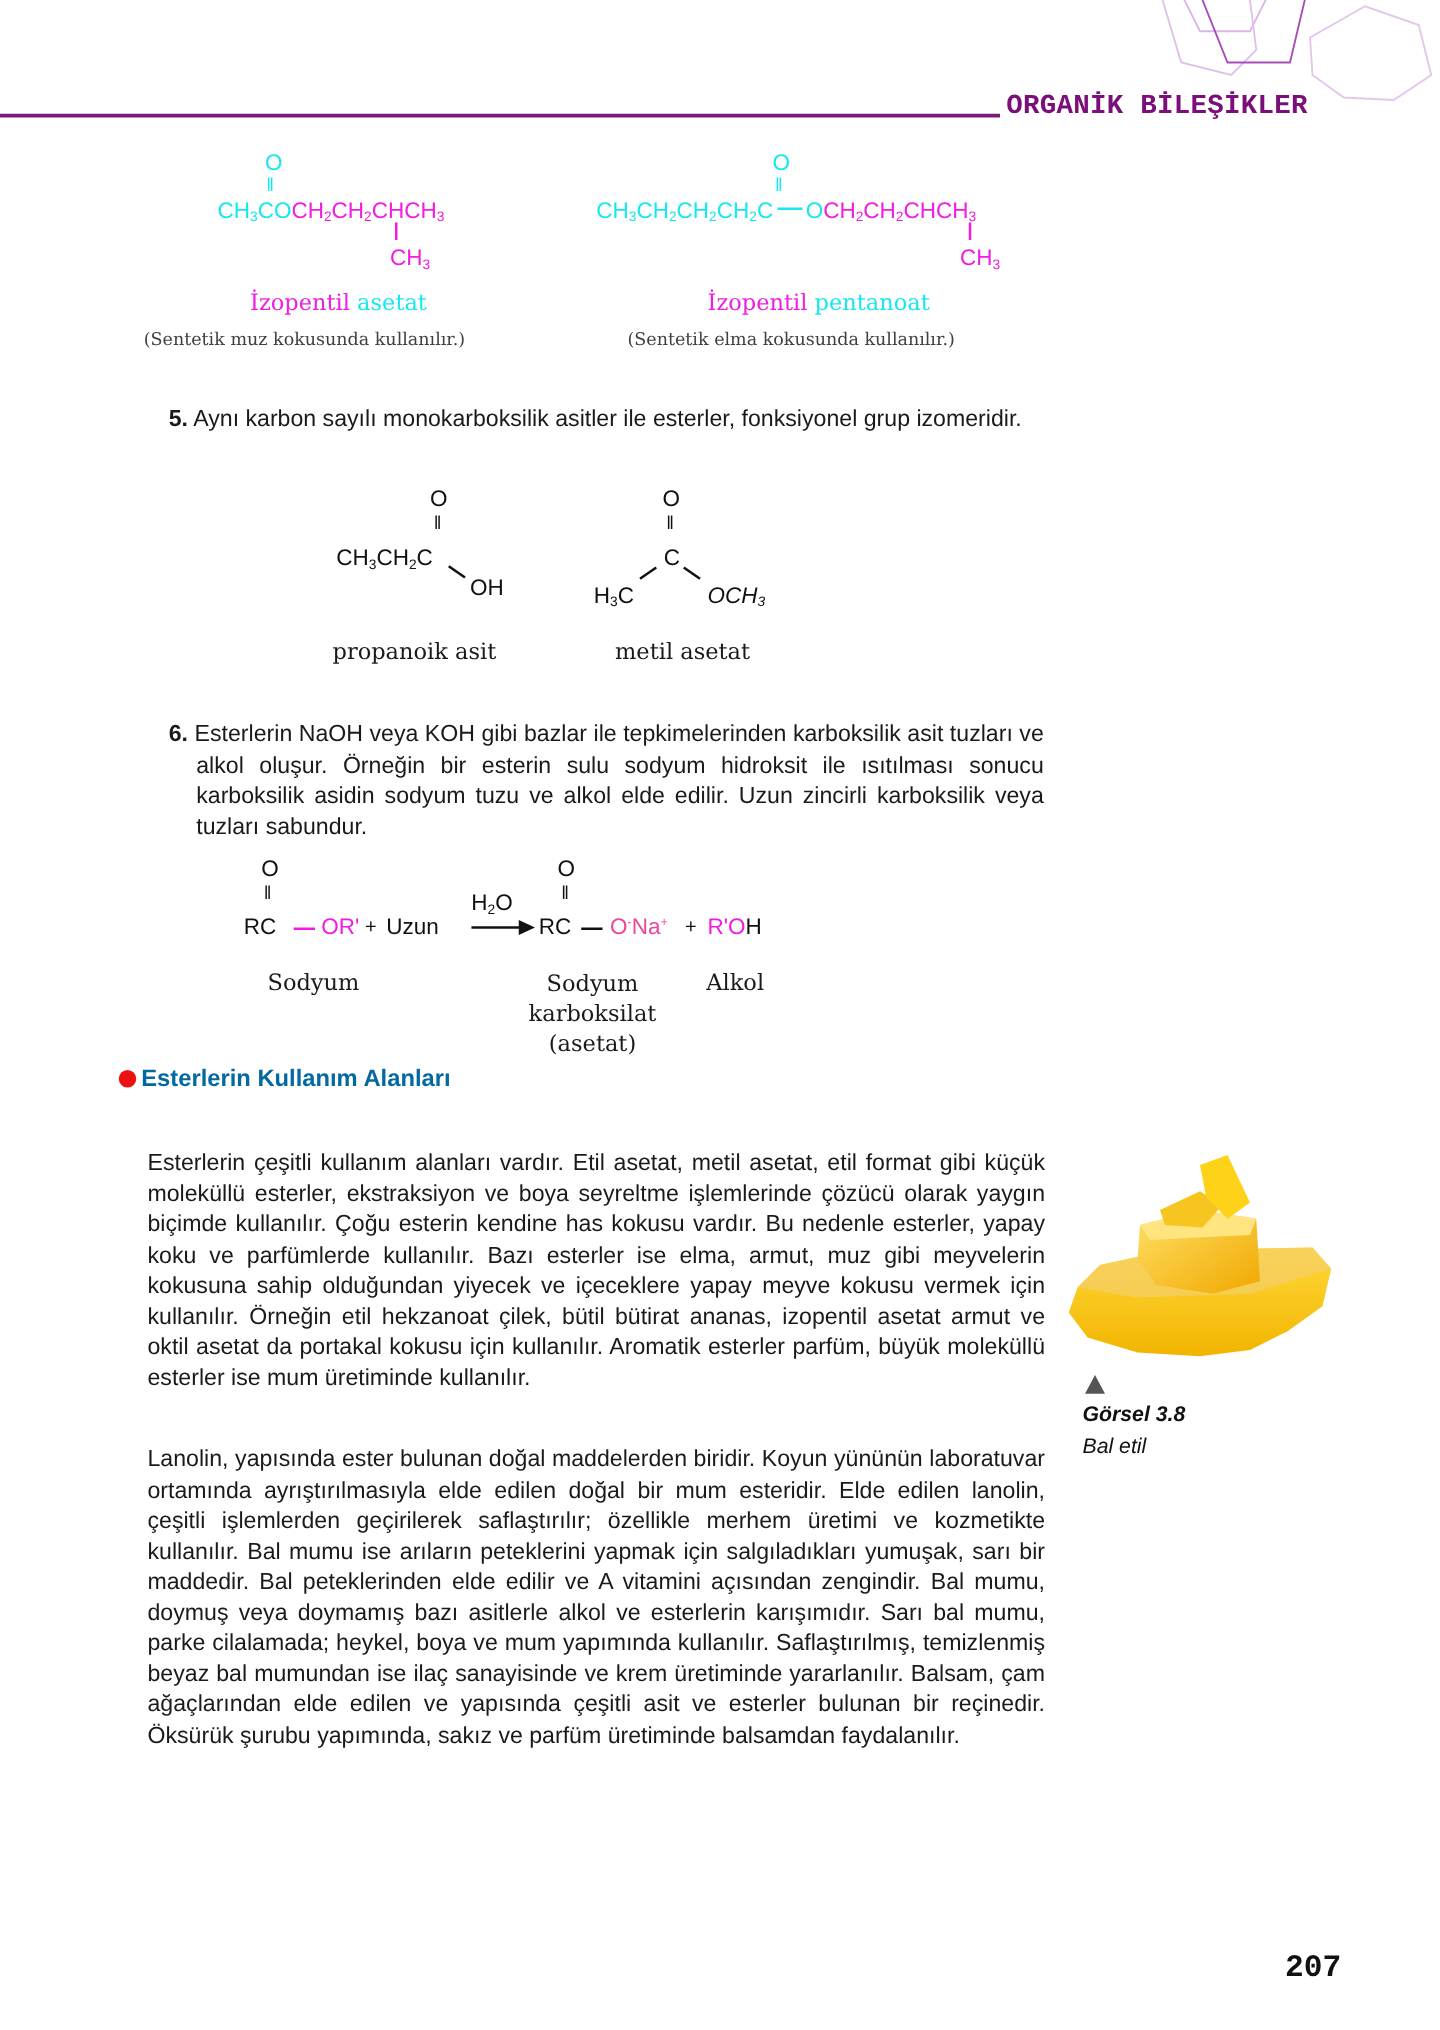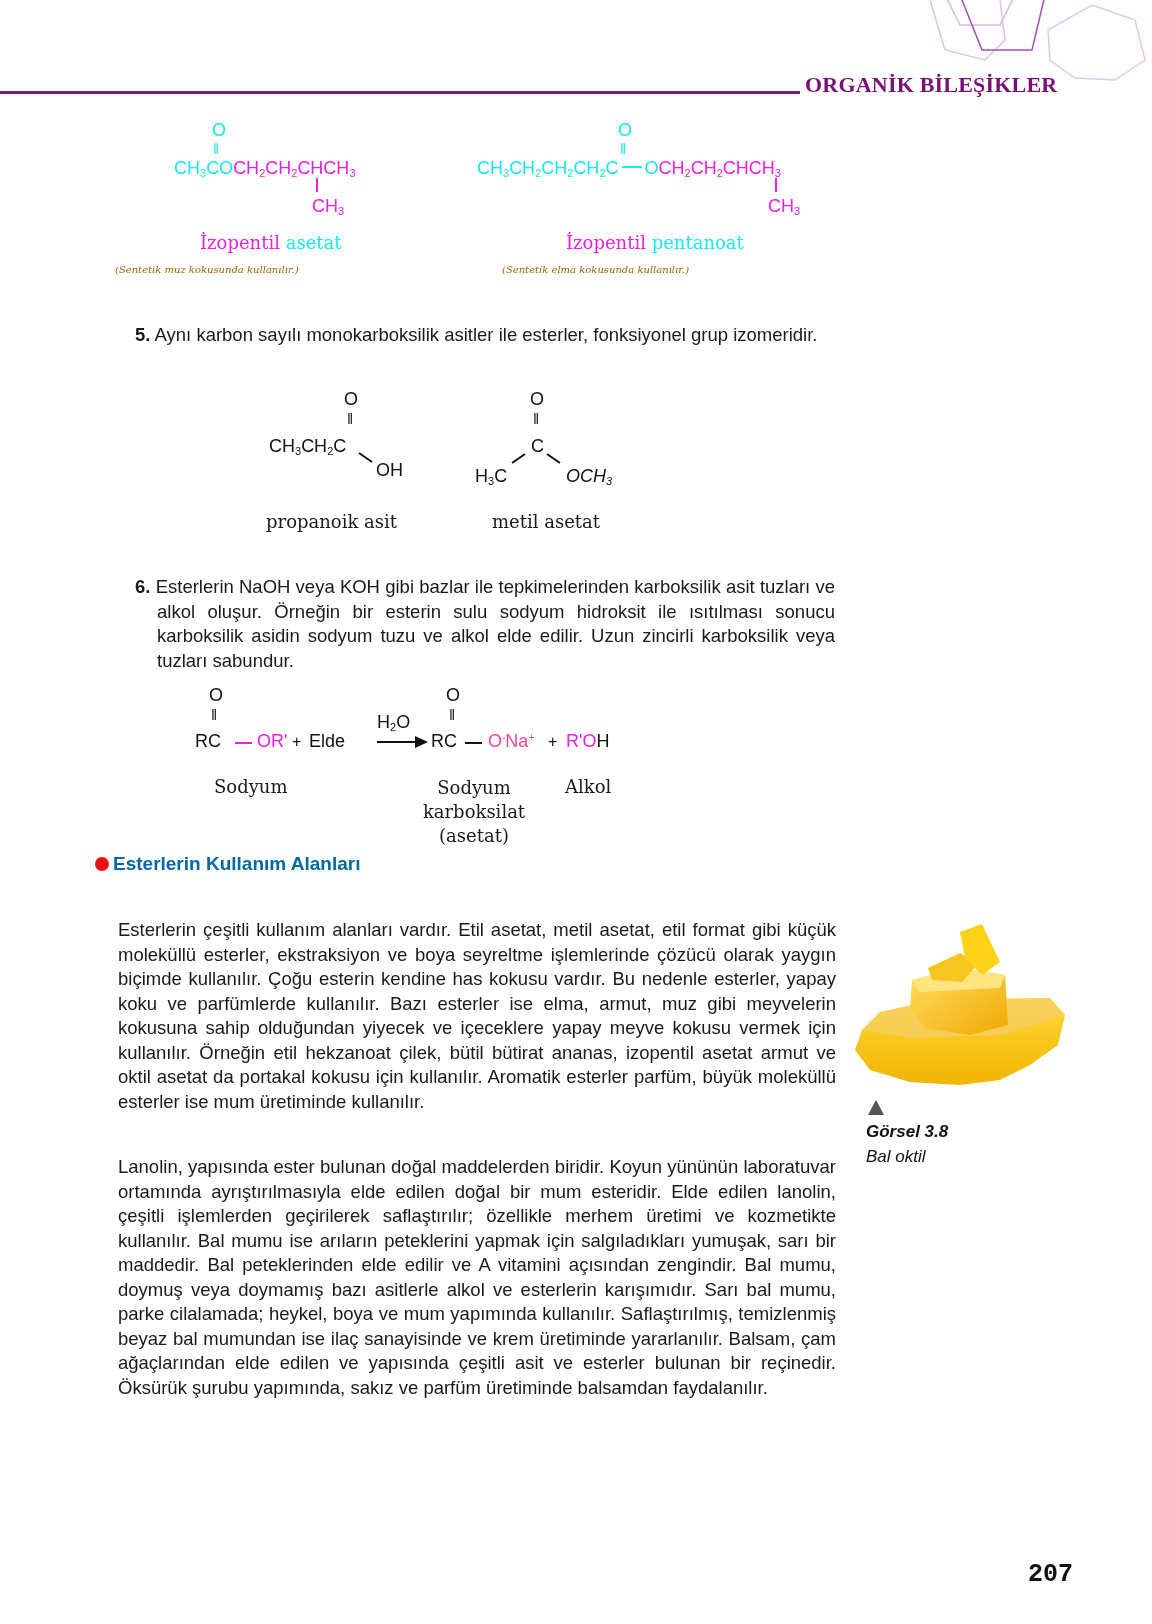--- a/index.html
+++ b/index.html
@@ -1,34 +1,34 @@
 <!DOCTYPE html>
 <html><head>
 <meta charset="utf-8">
 <style>
   html, body { margin: 0; padding: 0; background: #ffffff; }
   body { width: 1152px; height: 1624px; position: relative; overflow: hidden;
          font-family: "DejaVu Sans", sans-serif; color: #1a1a1a; }
   .abs { position: absolute; }
   .hex-deco { position: absolute; left: 920px; top: 0; width: 232px; height: 85px; }
   .header-rule { position: absolute; left: 0; top: 91px; width: 800px; height: 3px; background: #7a1a7a; }
-  .header-title { position: absolute; left: 805px; top: 72px; font-family: Liberation Serif, serif;
+  .header-title { position: absolute; left: 805px; top: 72px; font-family: Liberation Mono, monospace;
                   font-weight: bold; font-size: 22px; color: #7a0f7a; letter-spacing: 0.2px; }
 
   .chem { font-family: "Liberation Sans", sans-serif; position: absolute; white-space: nowrap; }
   .cyan { color: #17e8f0; }
   .mag { color: #f01ee0; }
   .chem sub { font-size: 11px; vertical-align: -3px; }
   .chem sup { font-size: 10px; vertical-align: 6px; }
   .f18 { font-size: 18px; }
   .bond-v { font-size: 15px; line-height: 1; }
 
   .serif { font-family: "DejaVu Serif", serif; position: absolute; white-space: nowrap; }
   .name-caption { font-size: 18px; }
-  .use-caption { font-size: 10px; color: #a16207; font-style: italic; }
+  .use-caption { font-size: 14px; color: #404040; }
 
   .body-text { font-family: "Liberation Sans Narrow", "Liberation Sans", sans-serif; font-size: 18.5px;
                line-height: 24.5px; color: #1a1a1a; position: absolute; text-align: justify; }
   .item-num { font-weight: bold; }
   .section-head { position: absolute; left: 95px; top: 853px; font-family: "Liberation Sans", sans-serif;
                   font-weight: bold; font-size: 19px; color: #0369a1; }
   .red-dot { display: inline-block; width: 14px; height: 14px; border-radius: 50%; background: #ee1111;
              margin-right: 4px; vertical-align: -1px; }
 
   .photo { position: absolute; left: 850px; top: 920px; width: 220px; height: 180px; }
@@ -114,21 +114,21 @@
   <span class="item-num">6.</span> <span>Esterlerin NaOH veya KOH gibi bazlar ile tepkimelerinden karboksilik asit tuzları ve alkol oluşur. Örneğin bir esterin sulu sodyum hidroksit ile ısıtılması sonucu karboksilik asidin sodyum tuzu ve alkol elde edilir. Uzun zincirli karboksilik veya tuzları sabundur.</span>
 </div>
 
 <div>
   <div class="chem f18" style="left:209px;top:685px;color:#111;">O</div>
   <div class="chem bond-v" style="left:211px;top:707px;color:#111;">ǁ</div>
   <div class="chem f18" style="left:195px;top:731px;color:#111;">RC</div>
   <div class="line-seg" style="left:235px;top:742px;width:17px;background:#f01ee0;"></div>
   <div class="chem f18 mag" style="left:257px;top:731px;">OR'</div>
   <div class="chem" style="left:292px;top:733px;font-size:16px;color:#111;">+</div>
-  <div class="chem f18" style="left:309px;top:731px;color:#111;">Elde</div>
+  <div class="chem f18" style="left:309px;top:731px;color:#111;">Uzun</div>
   <div class="chem f18" style="left:377px;top:712px;color:#111;"><span>H</span><sub>2</sub><span>O</span></div>
   <svg class="abs" style="left:377px;top:735px;" width="52" height="14">
       <line x1="0" y1="7" x2="40" y2="7" stroke="#111" stroke-width="2"></line>
       <polygon points="38,1 51,7 38,13" fill="#111"></polygon>
     </svg>
   <div class="chem f18" style="left:446px;top:685px;color:#111;">O</div>
   <div class="chem bond-v" style="left:449px;top:707px;color:#111;">ǁ</div>
   <div class="chem f18" style="left:431px;top:731px;color:#111;">RC</div>
   <div class="line-seg" style="left:465px;top:742px;width:17px;background:#111;"></div>
   <div class="chem f18" style="left:488px;top:731px;color:#ec4899;"><span>O</span><sup>-</sup><span>Na</span><sup>+</sup></div>
@@ -164,15 +164,15 @@
   </defs>
   <path d="M12 110 L30 92 L85 80 L200 78 L215 95 L208 125 L180 145 L150 160 L110 165 L60 162 L20 150 L5 130 Z" fill="url(#wax1)"></path>
   <path d="M12 110 L30 92 L85 80 L200 78 L215 95 L150 115 L60 118 Z" fill="#f5cf6a" opacity="0.7"></path>
   <path d="M62 60 L110 48 L155 55 L158 105 L120 115 L75 108 L60 88 Z" fill="url(#wax2)"></path>
   <path d="M62 60 L110 48 L155 55 L150 68 L70 72 Z" fill="#ffe480"></path>
   <path d="M78 48 L110 33 L128 44 L112 62 L82 60 Z" fill="#f7c520"></path>
   <path d="M110 12 L132 4 L150 42 L132 55 L115 38 Z" fill="#ffd21a"></path>
 </svg>
 <div class="fig-tri"></div>
 <div class="fig-label">Görsel 3.8</div>
-<div class="fig-sub">Bal oktil</div>
+<div class="fig-sub">Bal etil</div>
 
 <div class="page-num">207</div>
 
 </body></html>

